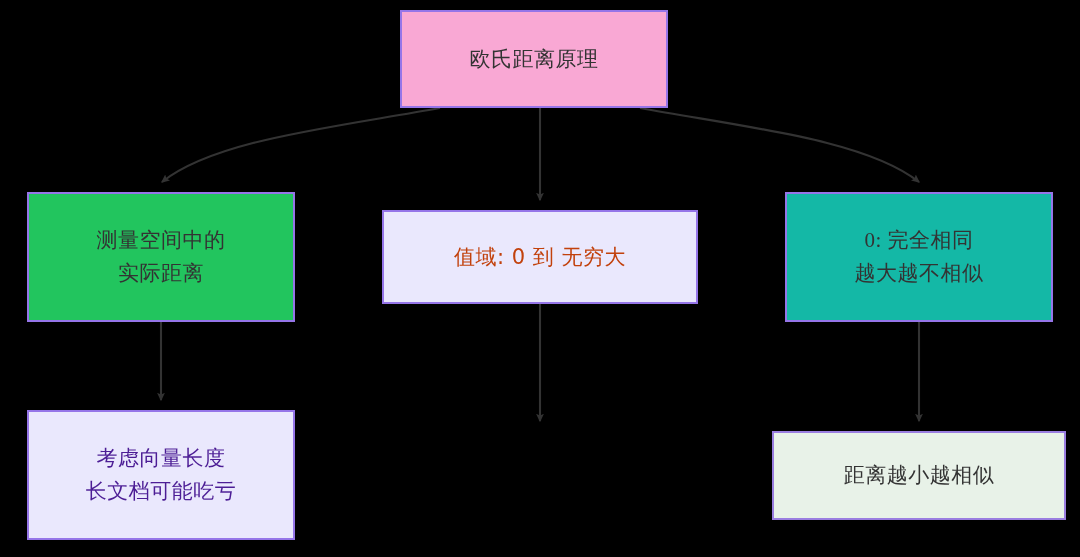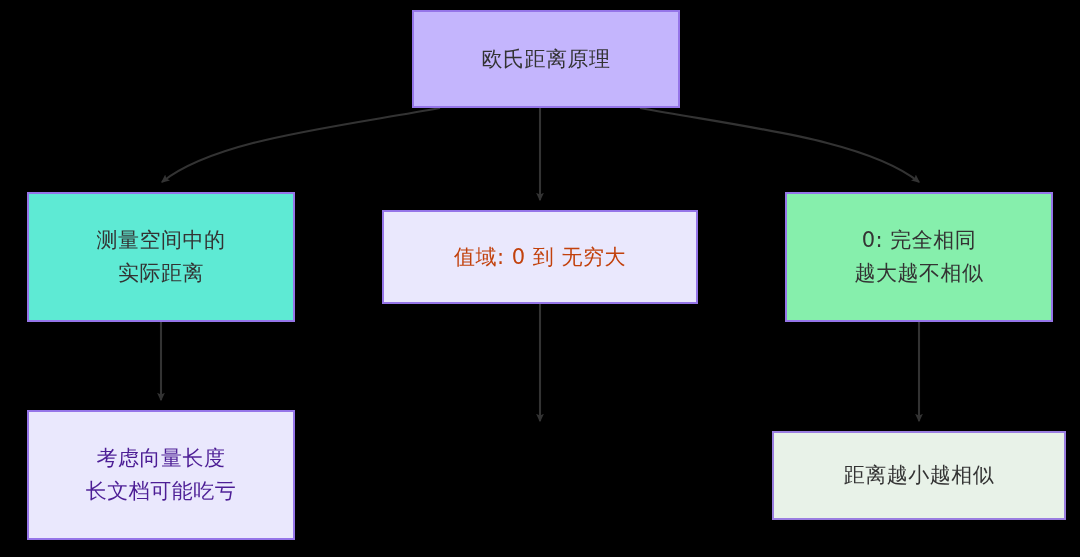--- a/index.html
+++ b/index.html
@@ -70,34 +70,34 @@
 
     <path d="M 640,108 C 750,128 866,140 919,182" fill="none" stroke="#333333" stroke-width="2.1" marker-end="url(#arrowhead)"></path>
 
     <path d="M 161,322 L 161,400" fill="none" stroke="#333333" stroke-width="2.1" marker-end="url(#arrowhead)"></path>
 
     <path d="M 540,304 L 540,421" fill="none" stroke="#333333" stroke-width="2.1" marker-end="url(#arrowhead)"></path>
 
     <path d="M 919,322 L 919,421" fill="none" stroke="#333333" stroke-width="2.1" marker-end="url(#arrowhead)"></path>
   </svg>
 
-  <div class="node" style="left: 412px; top: 10px; width: 268px; height: 98px; background: #c4b5fd; border-color: rgb(149, 117, 232); color: rgb(51, 51, 51);">
+  <div class="node" style="left: 400px; top: 10px; width: 268px; height: 98px; background: #f9a8d4; border-color: rgb(149, 117, 232); color: rgb(51, 51, 51);">
     <span class="node-label">欧氏距离原理</span>
   </div>
 
-  <div class="node" style="left: 27px; top: 192px; width: 268px; height: 130px; background: #5eead4; border-color: rgb(149, 117, 232); color: rgb(51, 51, 51);">
+  <div class="node" style="left: 27px; top: 192px; width: 268px; height: 130px; background: #22c55e; border-color: rgb(149, 117, 232); color: rgb(51, 51, 51);">
     <span class="node-label">测量空间中的
 实际距离</span>
   </div>
 
   <div class="node" style="left: 382px; top: 210px; width: 316px; height: 94px; background: rgb(234, 232, 253); border-color: rgb(149, 117, 232); color: #c2410c;">
     <span class="node-label">值域: 0 到 无穷大</span>
   </div>
 
-  <div class="node" style="left: 785px; top: 192px; width: 268px; height: 130px; background: #86efac; border-color: rgb(149, 117, 232); color: rgb(51, 51, 51);">
+  <div class="node" style="left: 785px; top: 192px; width: 268px; height: 130px; background: #14b8a6; border-color: rgb(149, 117, 232); color: rgb(51, 51, 51); font-family: Liberation Serif, serif;">
     <span class="node-label">0: 完全相同
 越大越不相似</span>
   </div>
 
   <div class="node" style="left: 27px; top: 410px; width: 268px; height: 130px; background: rgb(234, 232, 253); border-color: rgb(149, 117, 232); color: #4c1d95;">
     <span class="node-label">考虑向量长度
 长文档可能吃亏</span>
   </div>
 
 

